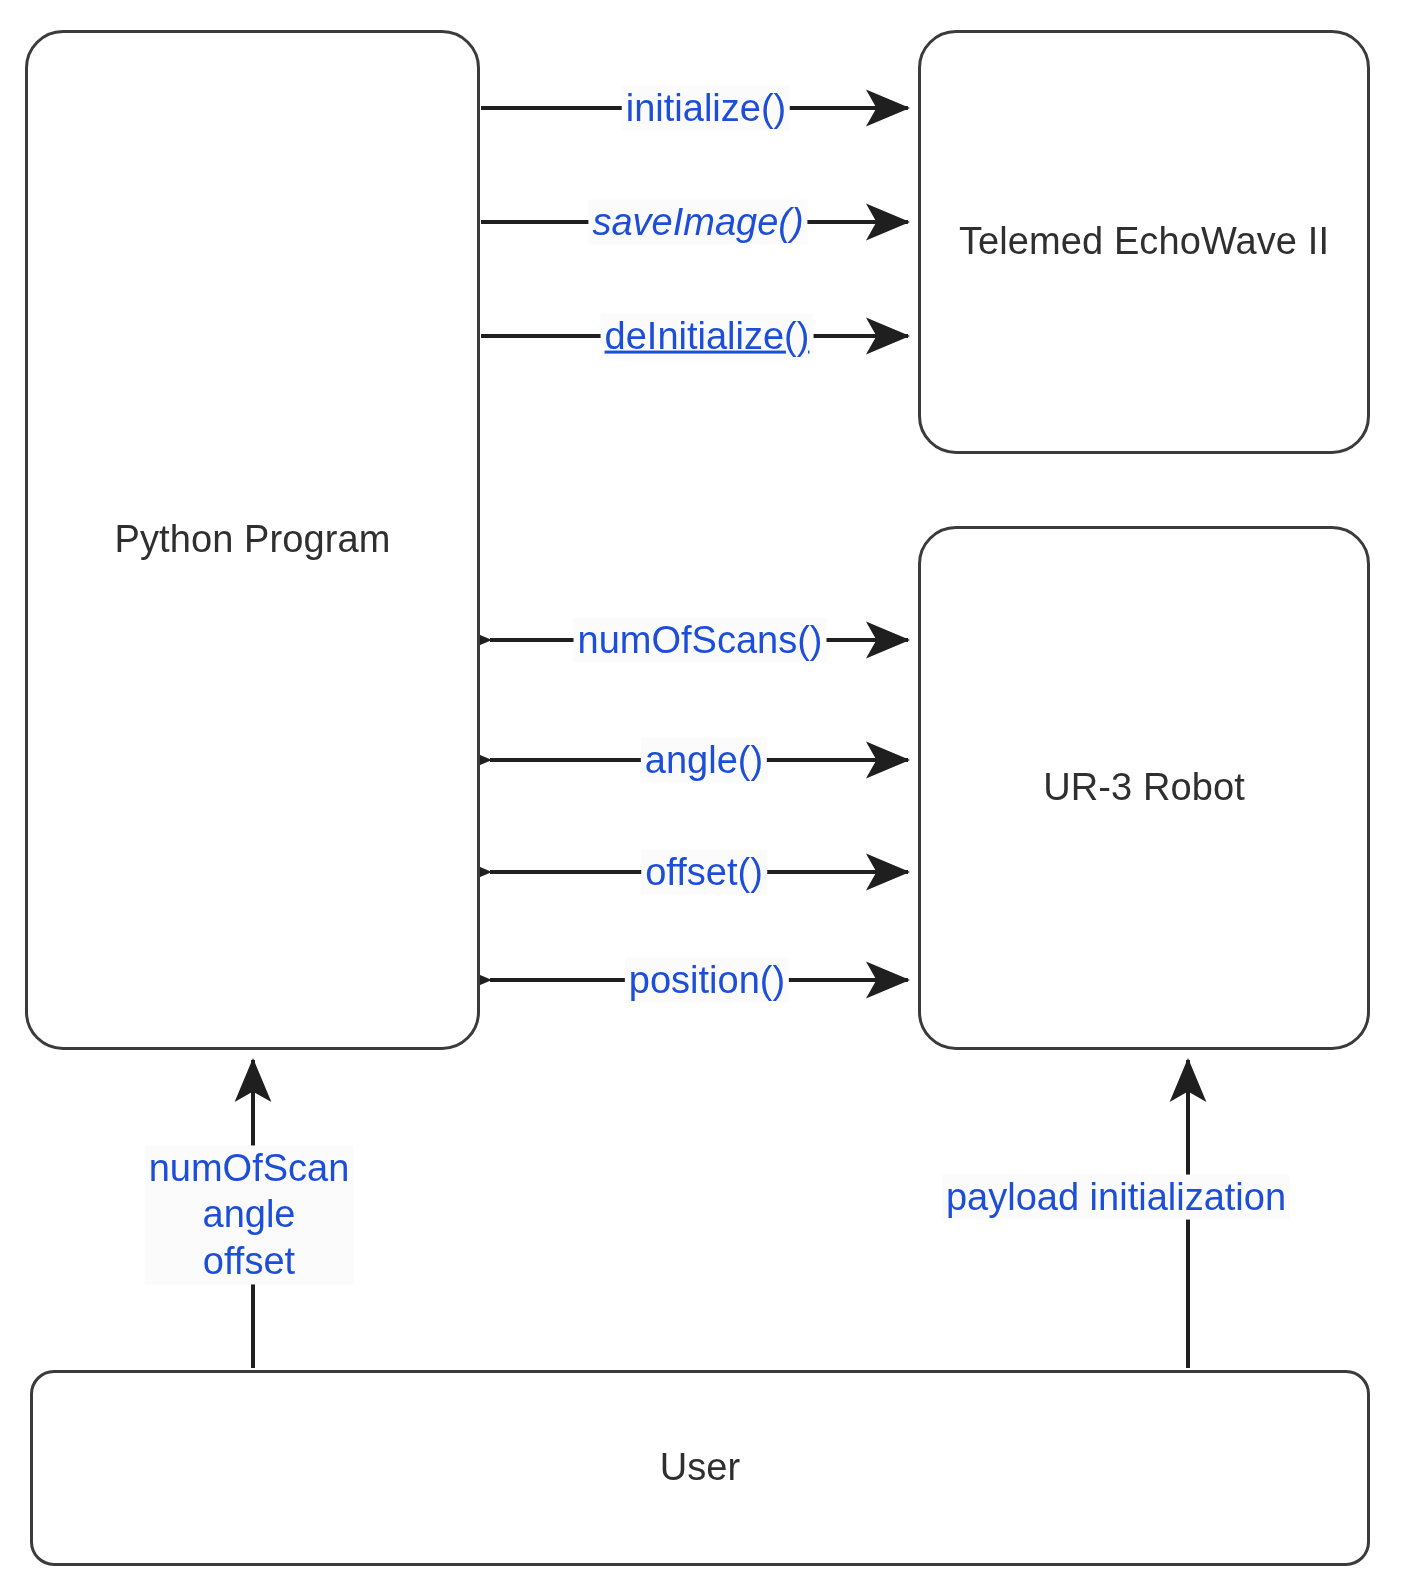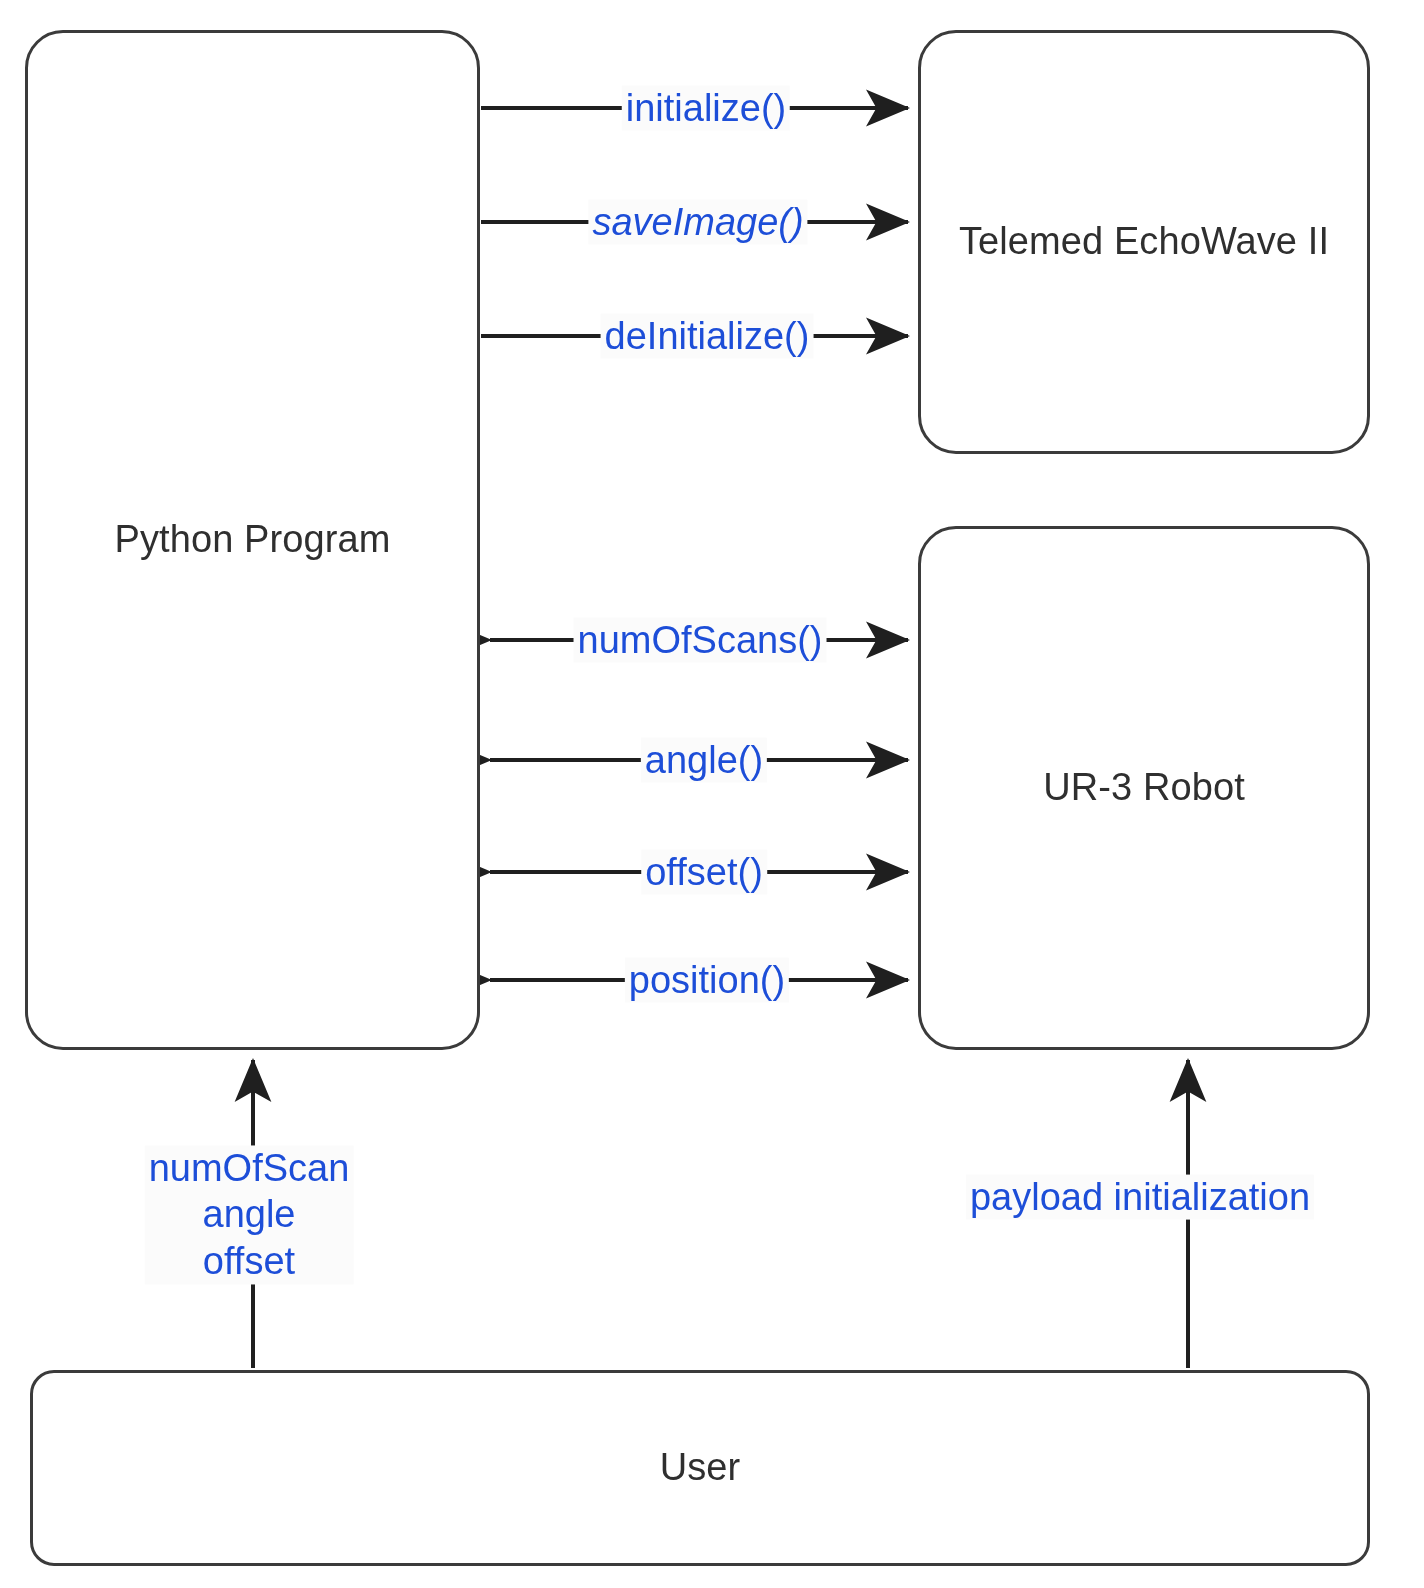--- a/index.html
+++ b/index.html
@@ -155,29 +155,29 @@
   </div>
 
   <div class="node-box" id="box-user">
     <span class="node-label">User</span>
   </div>
 
   <div class="edge-label" style="left:706px; top:108px;">initialize()</div>
 
   <div class="edge-label" style="left:698px; top:222px;font-style:italic;">saveImage()</div>
 
-  <div class="edge-label" style="left:707px; top:336px;">deInitialize()</div>
+  <div class="edge-label" style="left:707px; top:336px;text-decoration:underline;">deInitialize()</div>
 
   <div class="edge-label" style="left:700px; top:640px;">numOfScans()</div>
 
   <div class="edge-label" style="left:704px; top:760px;">angle()</div>
 
   <div class="edge-label" style="left:704px; top:872px;">offset()</div>
 
   <div class="edge-label" style="left:707px; top:980px;">position()</div>
 
   <div class="edge-label multi" style="left:249px; top:1215px;">numOfScan
 angle
 offset</div>
 
-  <div class="edge-label" style="left:1140px; top:1197px;">payload initialization</div>
+  <div class="edge-label" style="left:1116px; top:1197px;">payload initialization</div>
 
 </div>
 
 </body></html>

